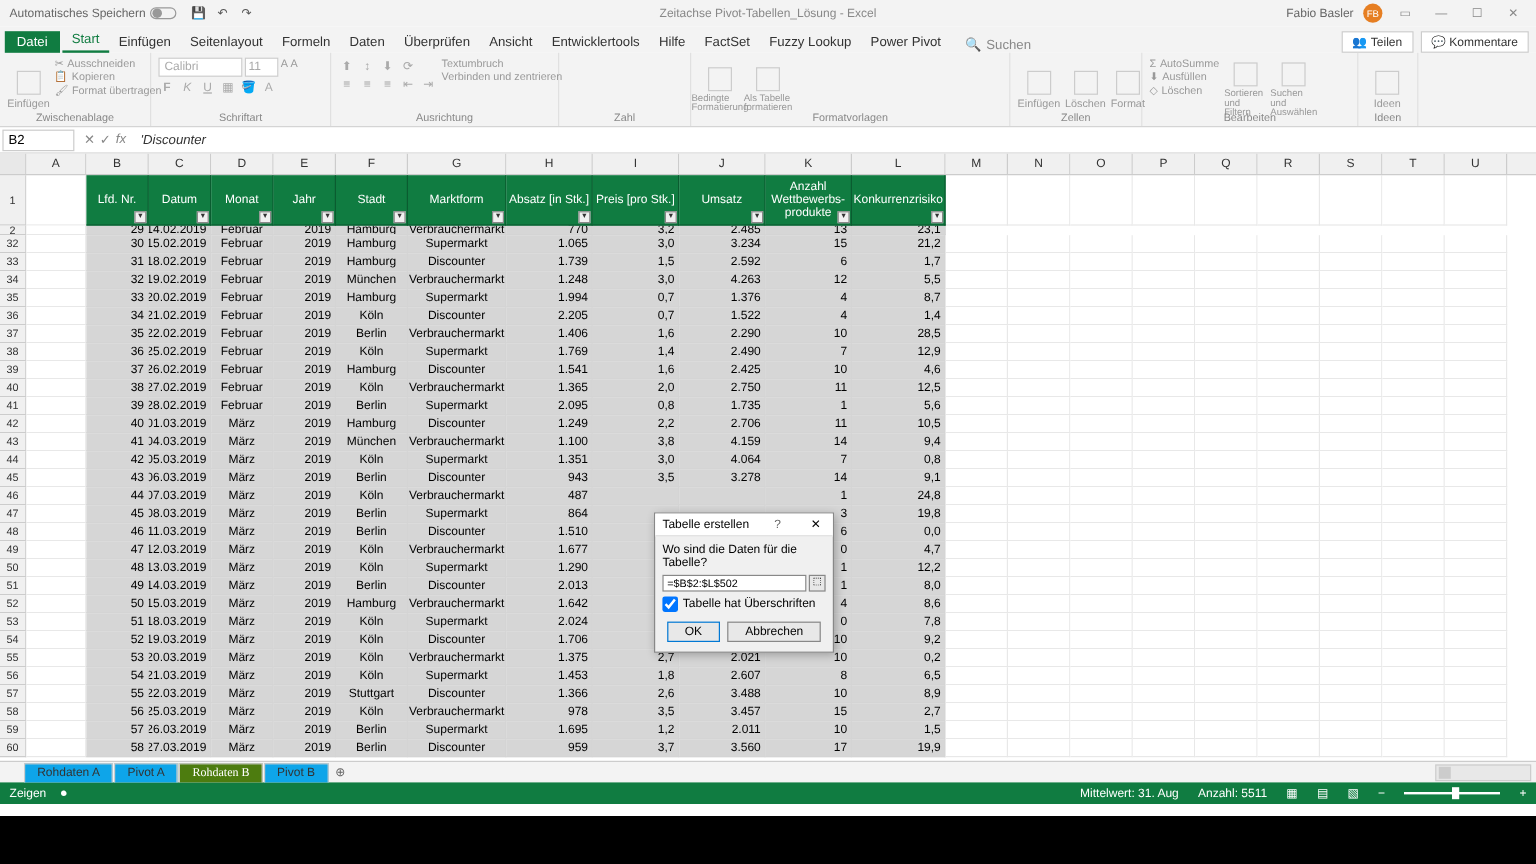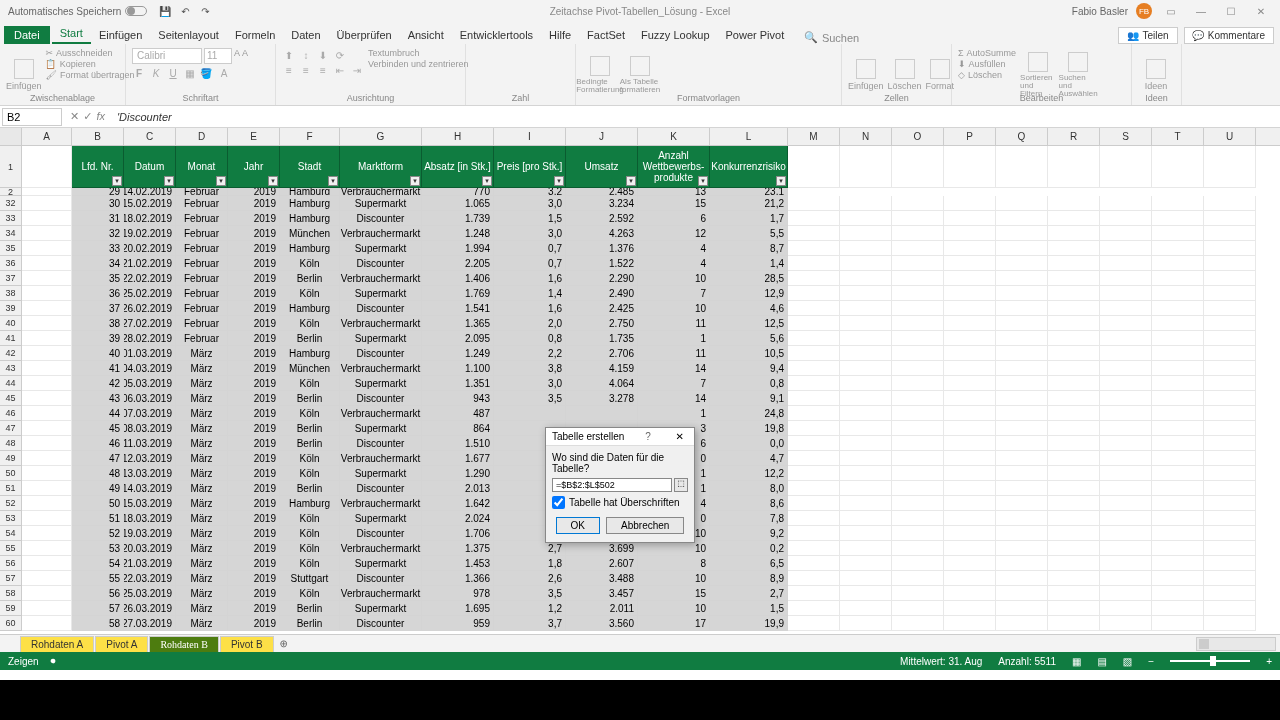--- a/index.html
+++ b/index.html
@@ -72,21 +72,21 @@
 
 
 .cA { width: 50px; } .cB { width: 52px; } .cC { width: 52px; } .cD { width: 52px; }
 .cE { width: 52px; } .cF { width: 60px; } .cG { width: 82px; } .cH { width: 72px; }
 .cI { width: 72px; } .cJ { width: 72px; } .cK { width: 72px; } .cL { width: 78px; }
 .cX { width: 52px; }
 
 
 .sheet-tabs { height: 18px; background: #f3f3f3; border-top: 1px solid #ccc; display: flex; align-items: center; font-size: 10px; padding-left: 20px; }
 .sheet-tab { padding: 2px 10px; border: 1px solid #ccc; border-bottom: none; background: #fff; margin-right: 1px; color: #333; }
-.sheet-tab.yellow { background: #fde047; }
+.sheet-tab.yellow { background: #0ea5e9; }
 .sheet-tab.active { background: #4d7c0f; color: #fff; font-family: Liberation Serif, serif; }
 .add-sheet { width: 18px; height: 18px; display: flex; align-items: center; justify-content: center; color: #666; }
 .hscroll { margin-left: auto; width: 80px; height: 14px; background: #e8e8e8; border: 1px solid #ccc; margin-right: 4px; position: relative; }
 .hscroll::after { content: ""; position: absolute; left: 2px; width: 10px; height: 10px; background: #ccc; top: 1px; }
 
 
 .status-bar { height: 18px; background: #107c41; color: #fff; display: flex; align-items: center; font-size: 10px; padding: 0 8px; }
 .status-bar .right { margin-left: auto; display: flex; gap: 16px; align-items: center; }
 .zoom-slider { width: 80px; height: 2px; background: #fff; position: relative; }
 .zoom-slider::after { content: ""; width: 6px; height: 10px; background: #fff; position: absolute; left: 50%; top: -4px; }
@@ -918,21 +918,21 @@
           <div class="data-row">
             <div class="empty-cell cA" style="height: 15px;"></div>
             <div class="cell cB r">53</div>
             <div class="cell cC r">20.03.2019</div>
             <div class="cell cD c">März</div>
             <div class="cell cE r">2019</div>
             <div class="cell cF c">Köln</div>
             <div class="cell cG c">Verbrauchermarkt</div>
             <div class="cell cH r">1.375</div>
             <div class="cell cI r">2,7</div>
-            <div class="cell cJ r">3.699</div>
+            <div class="cell cJ r">2.021</div>
             <div class="cell cK r">10</div>
             <div class="cell cL r">0,2</div>
             <div class="empty-cell cX" style="height: 15px;"></div>
             <div class="empty-cell cX" style="height: 15px;"></div>
             <div class="empty-cell cX" style="height: 15px;"></div>
             <div class="empty-cell cX" style="height: 15px;"></div>
             <div class="empty-cell cX" style="height: 15px;"></div>
             <div class="empty-cell cX" style="height: 15px;"></div>
             <div class="empty-cell cX" style="height: 15px;"></div>
             <div class="empty-cell cX" style="height: 15px;"></div>

